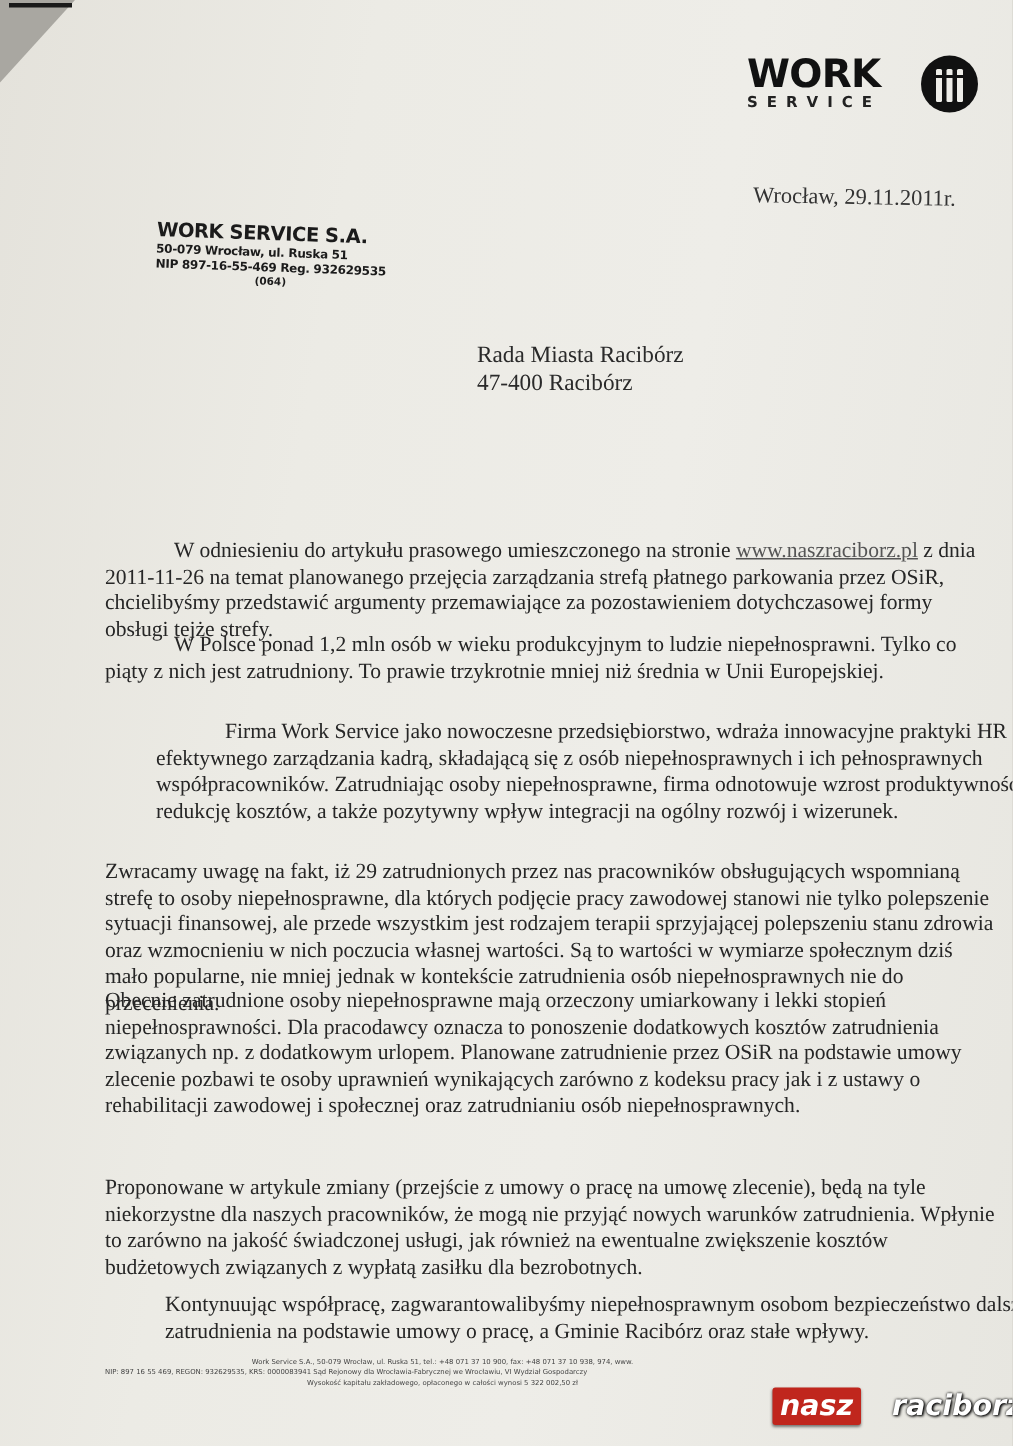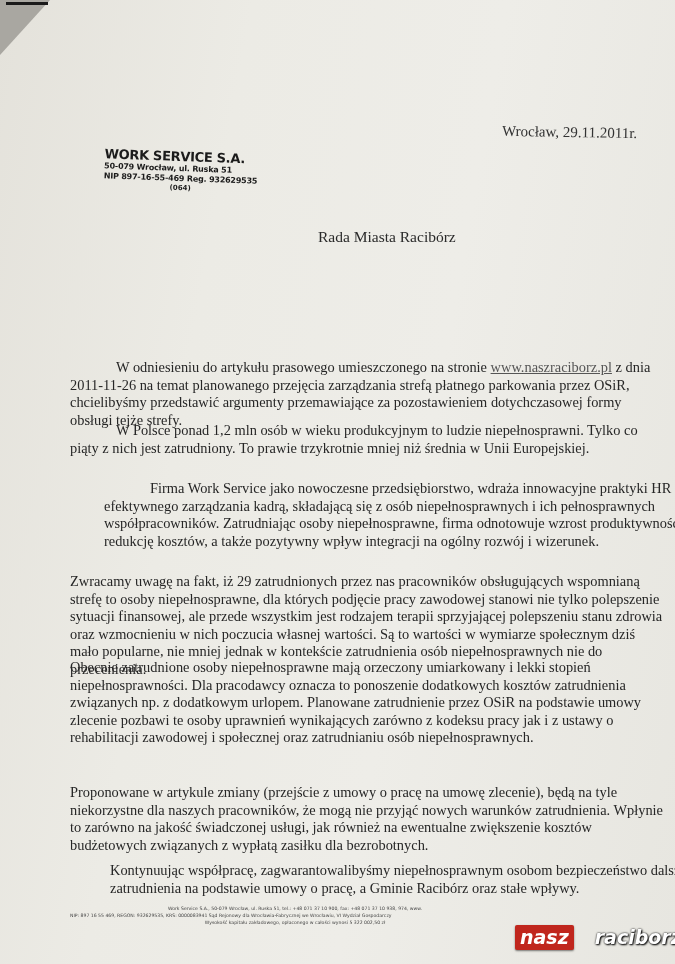--- a/index.html
+++ b/index.html
@@ -215,32 +215,43 @@
       text-shadow: 0 0 2px #000, 1px 1px 2px #000;
     }
   </style>
 </head>
 <body>
 
 <div class="page">
   <div class="corner-shadow"></div>
   <div class="corner-line"></div>
 
+  <div class="logo">
+    <div class="logo-work">WORK</div>
+    <div class="logo-service">SERVICE</div>
+    <div class="logo-circle">
+      <span class="b1"></span>
+        <span class="b2"></span>
+        <span class="b3"></span>
+      <div class="bar"></div>
+    </div>
+  </div>
 
   <div class="date">Wrocław, 29.11.2011r.</div>
 
   <div class="stamp">
     <div class="stamp-name">WORK SERVICE S.A.</div>
     <div class="stamp-line">50-079 Wrocław, ul. Ruska 51</div>
     <div class="stamp-line">NIP 897-16-55-469 Reg. 932629535</div>
     <div class="stamp-num">(064)</div>
   </div>
 
   <div class="addressee">
     <div>Rada Miasta Racibórz</div>
+    <div>47-400 Racibórz</div>
   </div>
 
   <div class="body-text">
     <div class="para indent p1"><span>W odniesieniu do artykułu prasowego umieszczonego na stronie </span><span class="link">www.naszraciborz.pl</span><span> z dnia 2011-11-26 na temat planowanego przejęcia zarządzania strefą płatnego parkowania przez OSiR, chcielibyśmy przedstawić argumenty przemawiające za pozostawieniem dotychczasowej formy obsługi tejże strefy.</span></div>
     <div class="para indent p2">W Polsce ponad 1,2 mln osób w wieku produkcyjnym to ludzie niepełnosprawni. Tylko co piąty z nich jest zatrudniony. To prawie trzykrotnie mniej niż średnia w Unii Europejskiej.</div>
     <div class="para indent p3">Firma Work Service jako nowoczesne przedsiębiorstwo, wdraża innowacyjne praktyki HR do efektywnego zarządzania kadrą, składającą się z osób niepełnosprawnych i ich pełnosprawnych współpracowników. Zatrudniając osoby niepełnosprawne, firma odnotowuje wzrost produktywności i redukcję kosztów, a także pozytywny wpływ integracji na ogólny rozwój i wizerunek.</div>
     <div class="para p4">Zwracamy uwagę na fakt, iż 29 zatrudnionych przez nas pracowników obsługujących wspomnianą strefę to osoby niepełnosprawne, dla których podjęcie pracy zawodowej stanowi nie tylko polepszenie sytuacji finansowej, ale przede wszystkim jest rodzajem terapii sprzyjającej polepszeniu stanu zdrowia oraz wzmocnieniu w nich poczucia własnej wartości. Są to wartości w wymiarze społecznym dziś mało popularne, nie mniej jednak w kontekście zatrudnienia osób niepełnosprawnych nie do przecenienia.</div>
     <div class="para p5">Obecnie zatrudnione osoby niepełnosprawne mają orzeczony umiarkowany i lekki stopień niepełnosprawności. Dla pracodawcy oznacza to ponoszenie dodatkowych kosztów zatrudnienia związanych np. z dodatkowym urlopem. Planowane zatrudnienie przez OSiR na podstawie umowy zlecenie pozbawi te osoby uprawnień wynikających zarówno z kodeksu pracy jak i z ustawy o rehabilitacji zawodowej i społecznej oraz zatrudnianiu osób niepełnosprawnych.</div>
     <div class="para p6">Proponowane w artykule zmiany (przejście z umowy o pracę na umowę zlecenie), będą na tyle niekorzystne dla naszych pracowników, że mogą nie przyjąć nowych warunków zatrudnienia. Wpłynie to zarówno na jakość świadczonej usługi, jak również na ewentualne zwiększenie kosztów budżetowych związanych z wypłatą zasiłku dla bezrobotnych.</div>
     <div class="para p7">Kontynuując współpracę, zagwarantowalibyśmy niepełnosprawnym osobom bezpieczeństwo dalszego zatrudnienia na podstawie umowy o pracę, a Gminie Racibórz oraz stałe wpływy.</div>

